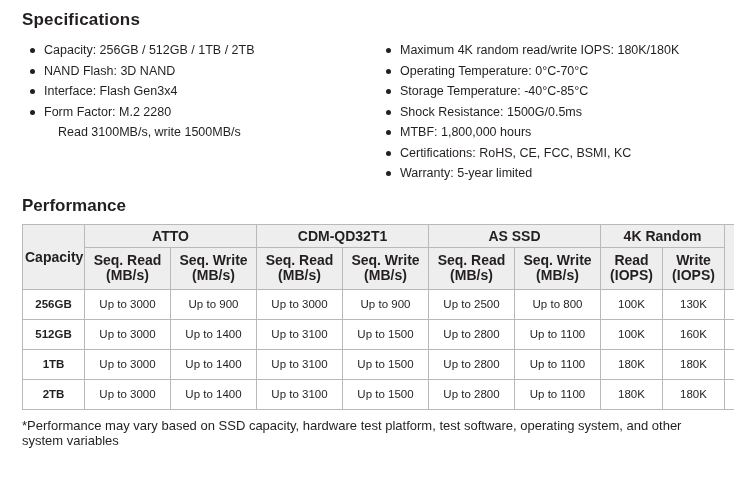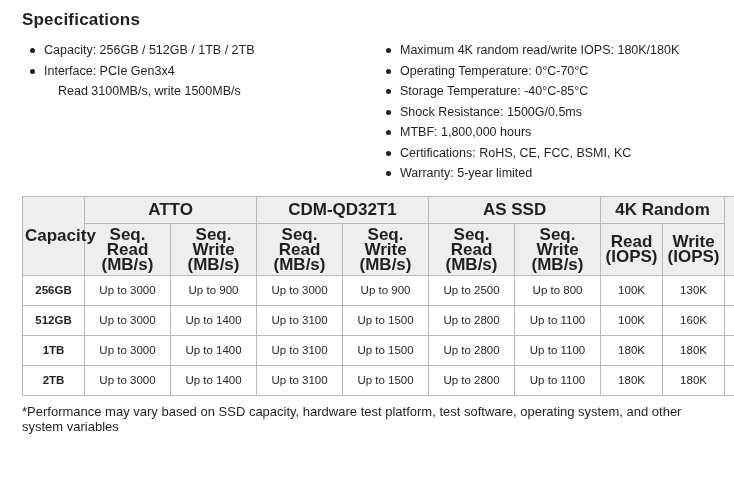--- a/index.html
+++ b/index.html
@@ -79,21 +79,21 @@
   table.perf th, table.perf td {
     border: 1px solid #b9b9b9;
     text-align: center;
     font-size: 11.5px;
     color: #231f20;
     padding: 3px 2px;
   }
   table.perf thead th {
     background: #eeeeee;
     font-weight: bold;
-    font-size: 17px;
+    font-size: 14px;
   }
   .grp-head {
     height: 22px;
   }
   .sub-head {
     height: 42px;
     line-height: 15px;
     font-weight: bold;
   }
   .sub-head span { display: block; }
@@ -118,37 +118,40 @@
 <body>
 
 <div class="page">
 
   <h2 class="section-title">Specifications</h2>
 
   <div class="specs">
     <div class="specs-col left">
       <ul class="spec-list">
         <li>Capacity: 256GB / 512GB / 1TB / 2TB</li>
-        <li>Interface: PCIe Gen3x4</li>
+        <li>NAND Flash: 3D NAND</li>
+        <li>Interface: Flash Gen3x4</li>
+        <li>Form Factor: M.2 2280</li>
         <li class="sub-item">Read 3100MB/s, write 1500MB/s</li>
       </ul>
     </div>
     <div class="specs-col right">
       <ul class="spec-list">
         <li>Maximum 4K random read/write IOPS: 180K/180K</li>
         <li>Operating Temperature: 0°C-70°C</li>
         <li>Storage Temperature: -40°C-85°C</li>
         <li>Shock Resistance: 1500G/0.5ms</li>
         <li>MTBF: 1,800,000 hours</li>
         <li>Certifications: RoHS, CE, FCC, BSMI, KC</li>
         <li>Warranty: 5-year limited</li>
       </ul>
     </div>
   </div>
 
+  <h2 class="perf-title">Performance</h2>
 
   <table class="perf">
     <colgroup>
       <col class="c-cap">
         <col class="c-val">
         <col class="c-val">
         <col class="c-val">
         <col class="c-val">
         <col class="c-val">
         <col class="c-val">

